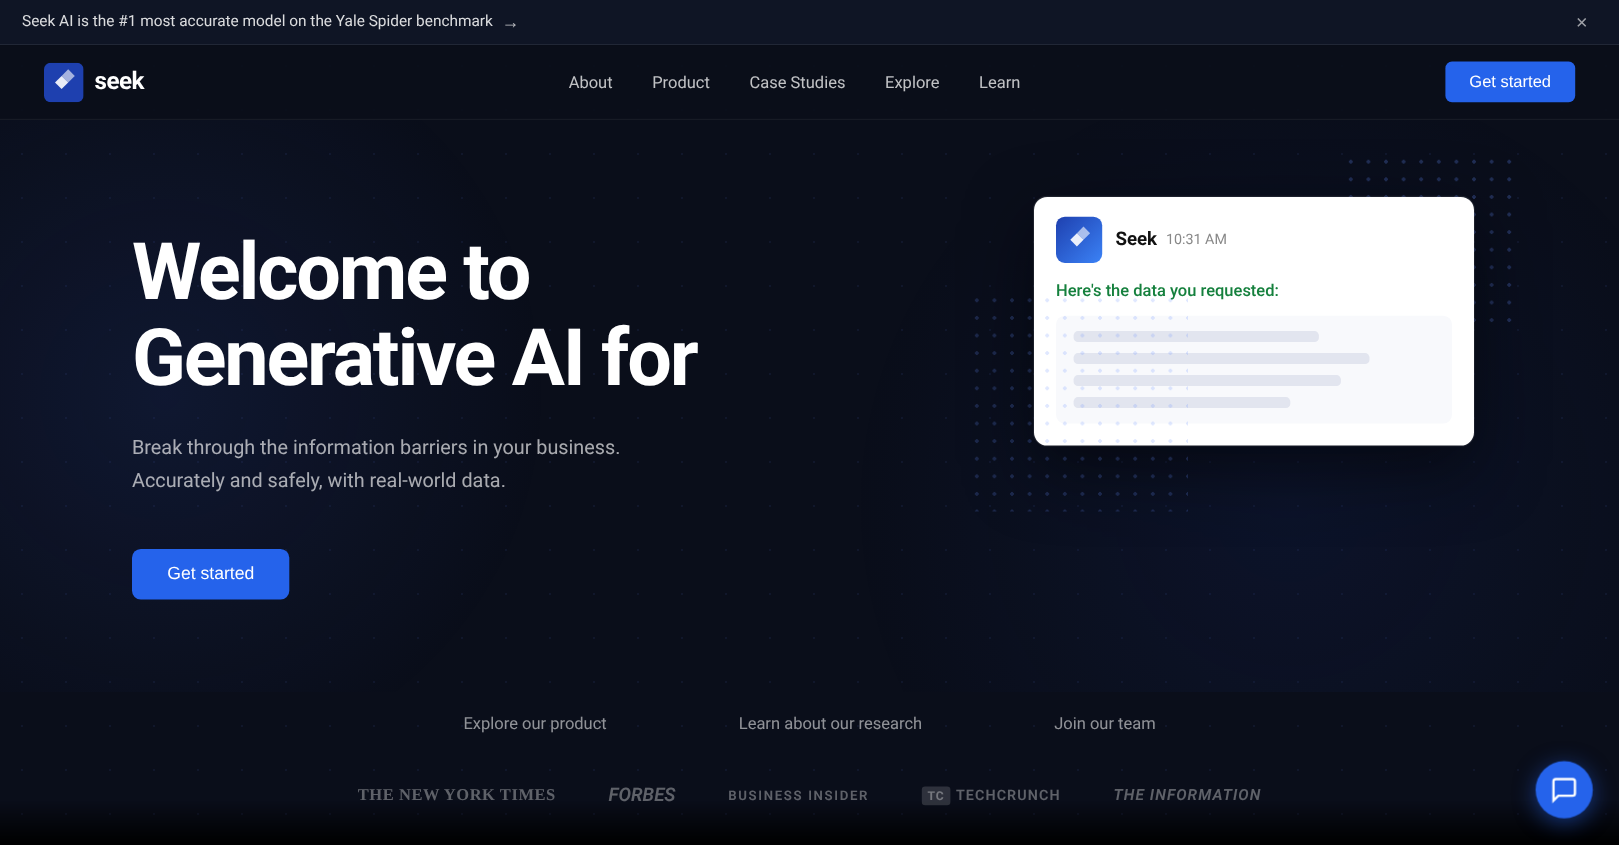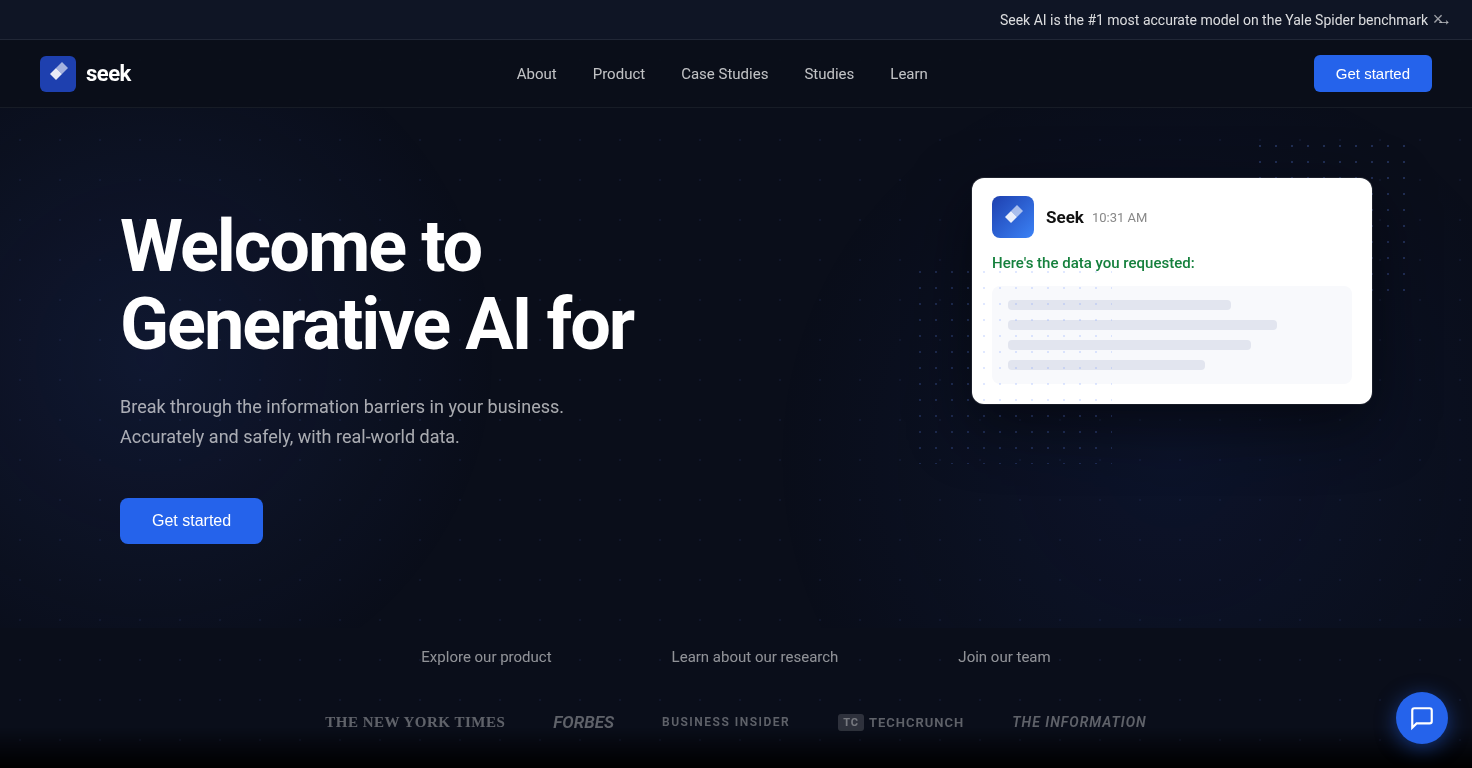--- a/index.html
+++ b/index.html
@@ -27,21 +27,21 @@
     }
 
     
     .banner {
       position: relative;
       z-index: 10;
       background-color: #0f1525;
       border-bottom: 1px solid rgba(255,255,255,0.08);
       display: flex;
       align-items: center;
-      justify-content: flex-end;
+      justify-content: flex-start;
       padding: 10px 20px;
       gap: 10px;
       font-size: 14px;
       color: rgba(255,255,255,0.85);
     }
 
     .banner-text {
       display: flex;
       align-items: center;
       gap: 8px;
@@ -125,21 +125,21 @@
       transition: background 0.2s;
     }
 
     
     .hero {
       position: relative;
       z-index: 5;
       display: flex;
       align-items: flex-start;
       justify-content: space-between;
-      padding: 80px 80px 60px 120px;
+      padding: 80px 112px 60px 120px;
       min-height: 520px;
       overflow: hidden;
     }
 
     
     .hero::before {
       content: '';
       position: absolute;
       top: -100px;
       left: -200px;
@@ -418,21 +418,21 @@
       <path d="M10 18 L16 12 L22 18 L16 24 Z" fill="white" opacity="0.9"></path>
       <path d="M16 12 L22 18 L28 12 L22 6 Z" fill="white" opacity="0.6"></path>
     </svg>
     <span class="logo-text">seek</span>
   </div>
 
   <ul class="nav-links">
     <li><a href="#">About</a></li>
     <li><a href="#">Product</a></li>
     <li><a href="#">Case Studies</a></li>
-    <li><a href="#">Studies</a></li>
+    <li><a href="#">Explore</a></li>
     <li><a href="#">Learn</a></li>
   </ul>
 
   <button class="nav-cta">Get started</button>
 </nav>
 
 <section class="hero">
   <div class="hero-content">
     <h1 class="hero-title">
       <span>Welcome to</span><br>

